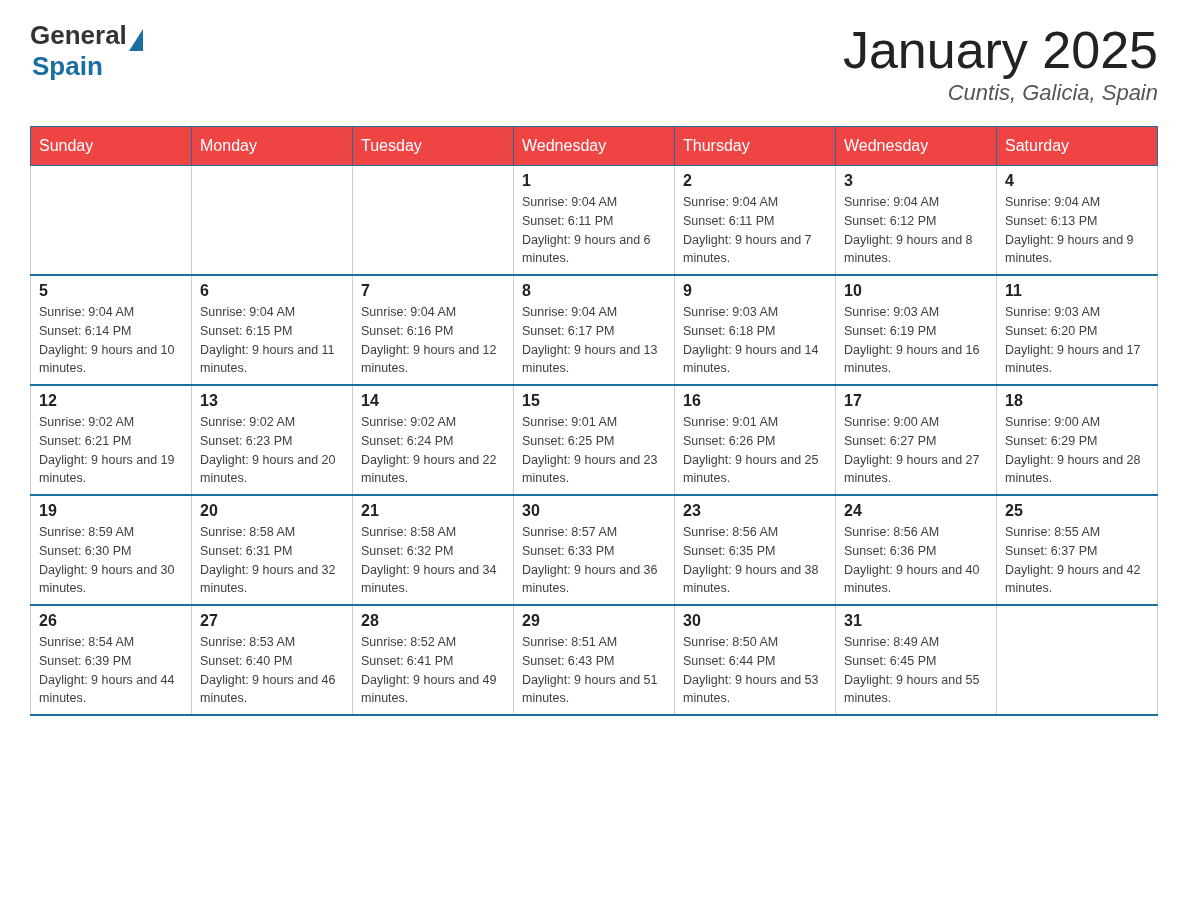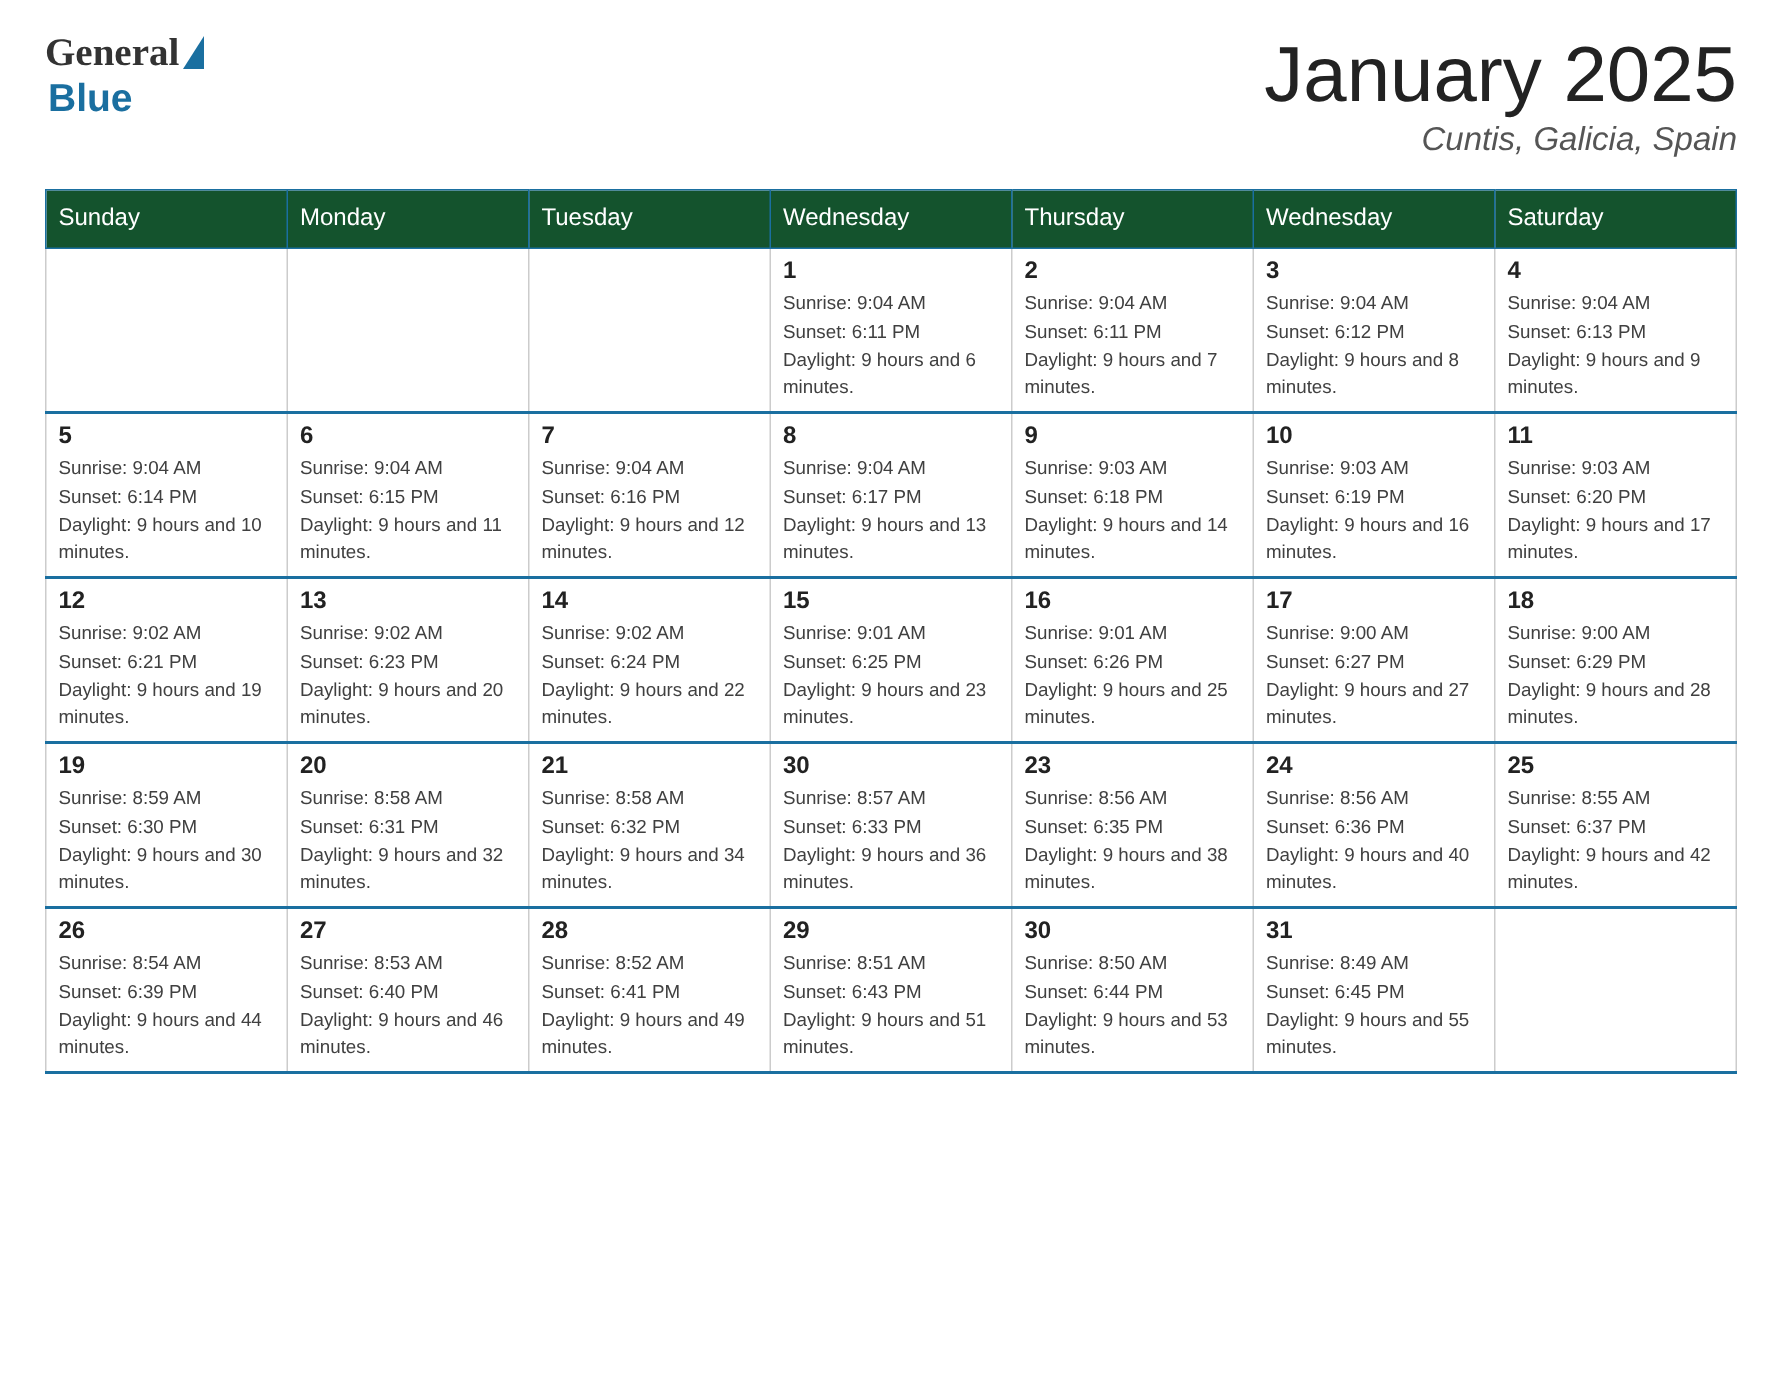--- a/index.html
+++ b/index.html
@@ -17,22 +17,21 @@
       align-items: flex-start;
       margin-bottom: 20px;
     }
     .logo {
       display: flex;
       flex-direction: column;
       align-items: flex-start;
     }
     .logo-top {
       display: flex;
-      align-items: flex-start;
-      font-family: Liberation Serif, serif;
+      align-items: flex-end;
     }
     .logo-general {
       font-size: 26px;
       font-weight: bold;
       color: #333;
     }
     .logo-triangle {
       width: 0;
       height: 0;
       border-left: 14px solid transparent;
@@ -58,21 +57,21 @@
       font-size: 22px;
       color: #555;
       font-style: italic;
     }
     .calendar {
       width: 100%;
       border-collapse: collapse;
       border: 1px solid #999;
     }
     .calendar thead tr th {
-      background-color: #14532d;
+      background-color: #ef4444;
       color: #fff;
       padding: 10px 8px;
       font-size: 16px;
       font-weight: normal;
       text-align: left;
       border: 1px solid #1a6fa0;
     }
     .calendar tbody tr td {
       vertical-align: top;
       border: 1px solid #ccc;
@@ -103,21 +102,21 @@
   </style>
 </head>
 <body>
 
 <div class="header">
   <div class="logo">
     <div class="logo-top">
       <span class="logo-general">General</span>
       <div class="logo-triangle"></div>
     </div>
-    <span class="logo-blue">Blue</span>
+    <span class="logo-blue">Spain</span>
   </div>
   <div class="title-section">
     <div class="calendar-title">January 2025</div>
     <div class="calendar-subtitle">Cuntis, Galicia, Spain</div>
   </div>
 </div>
 
 <table class="calendar">
   <thead>
     <tr>

